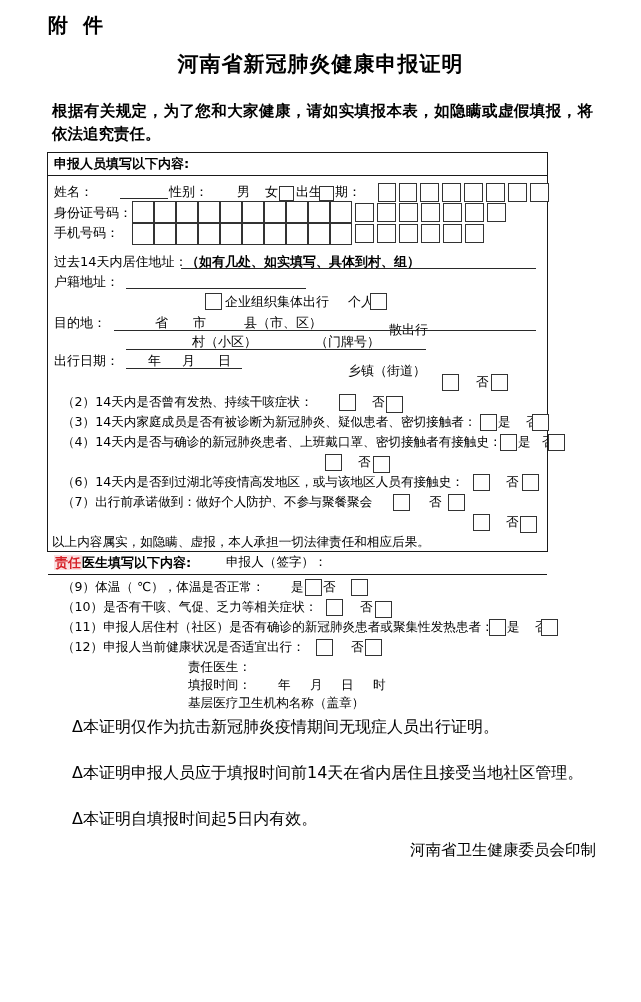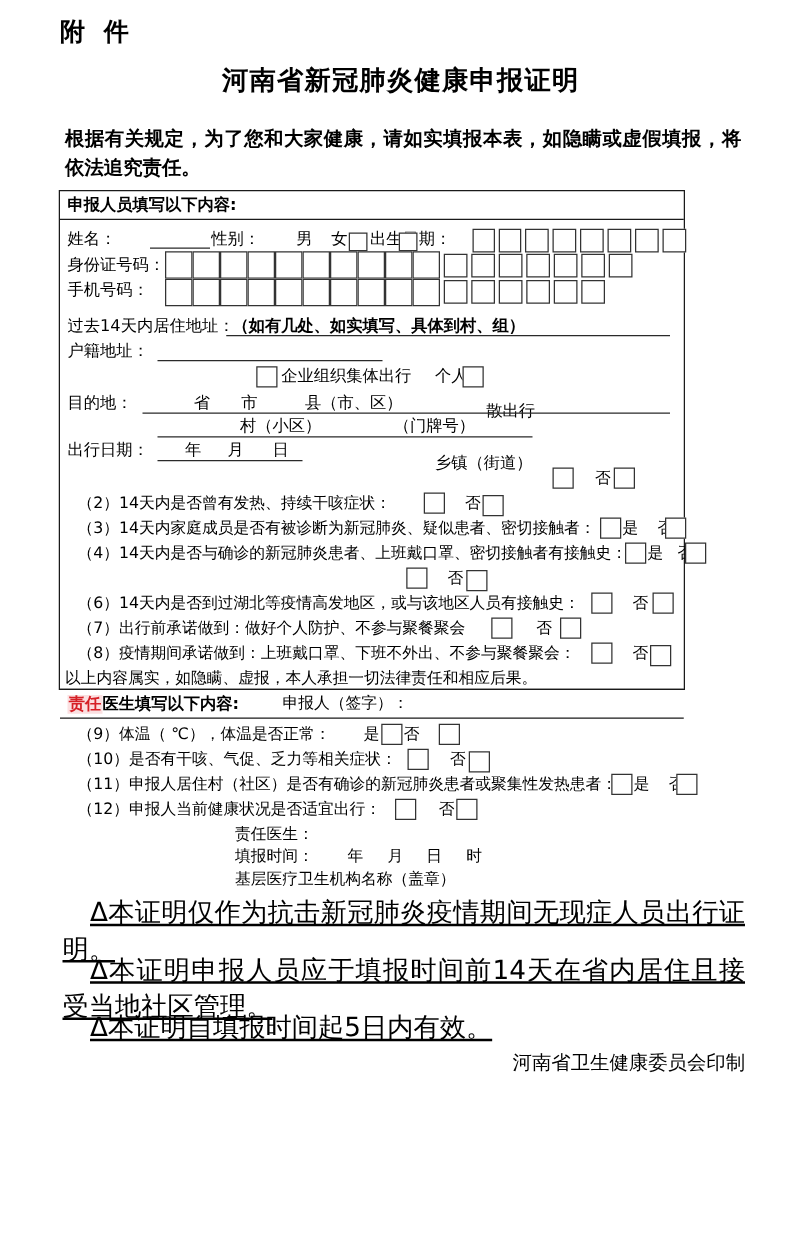--- a/index.html
+++ b/index.html
@@ -119,24 +119,23 @@
   .q {
     position: absolute;
     font-size: 12.6px;
     white-space: nowrap;
     line-height: 1;
   }
 
   
   .note {
     position: absolute;
-    font-size: 21px;
+    font-size: 16px;
     line-height: 1.38;
     text-align: justify;
-    text-decoration: underline;
   }
   .issuer {
     position: absolute;
     font-size: 15.5px;
     line-height: 1.38;
   }
 </style>
 </head>
 <body>
 
@@ -281,23 +280,20 @@
     <div class="q" style="left:458px; top:323px;">否</div>
     <div class="cb md" style="left:474px; top:321px;"></div>
 
     <div class="q" style="left:14px; top:343px;">
       <span>（7）</span><span>出行前承诺做到：做好个人防护、不参与聚餐聚会</span>
     </div>
     <div class="cb md" style="left:345px; top:341px;"></div>
     <div class="q" style="left:381px; top:343px;">否</div>
     <div class="cb md" style="left:400px; top:341px;"></div>
 
-    <div class="q" style="left:14px; top:363px;">
-      <span>（8）</span><span>疫情期间承诺做到：上班戴口罩、下班不外出、不参与聚餐聚会：</span>
-    </div>
     <div class="cb md" style="left:425px; top:361px;"></div>
     <div class="q" style="left:458px; top:363px;">否</div>
     <div class="cb md" style="left:472px; top:363px;"></div>
 
     <div class="q" style="left:4px; top:383px;">以上内容属实，如隐瞒、虚报，本人承担一切法律责任和相应后果。</div>
     <div class="q" style="left:178px; top:403px;">申报人（签字）：</div>
 
     <div class="section-header" id="doctor-header">
       <span class="redmark">责任</span><span>医生填写以下内容:</span>
     </div>

